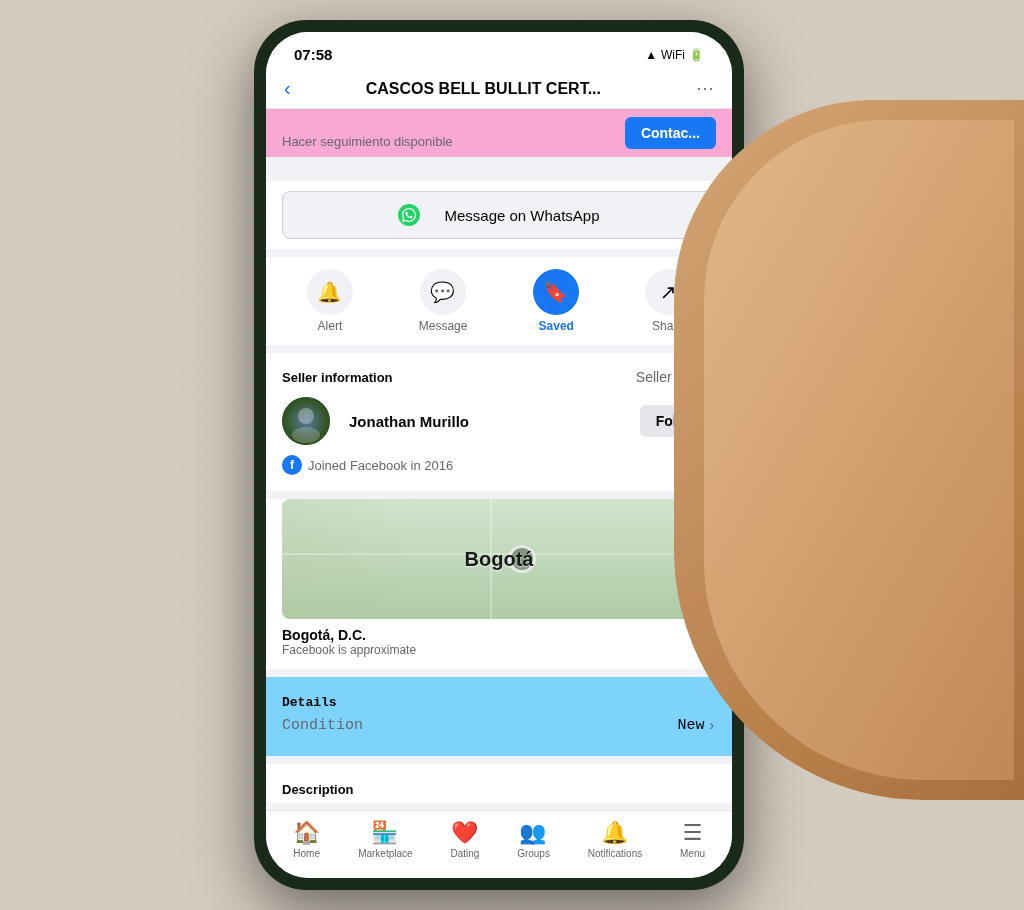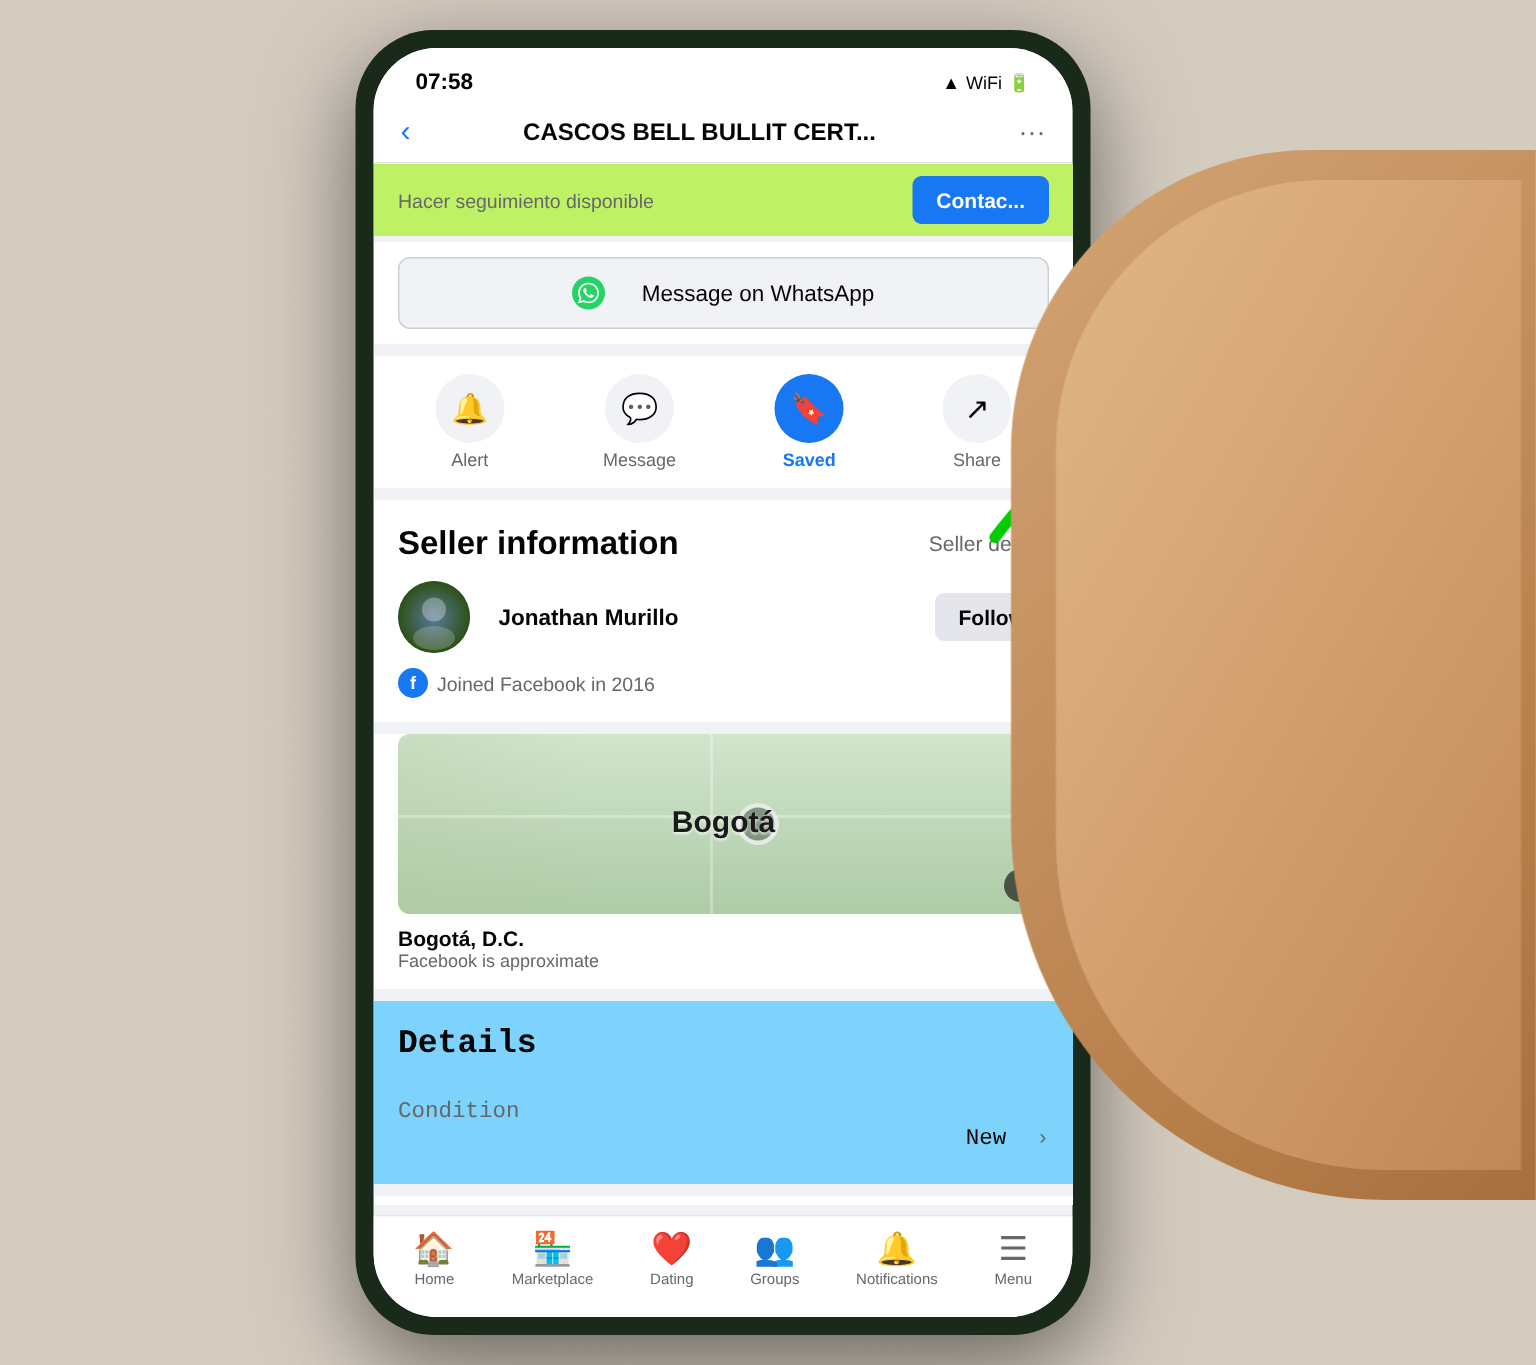--- a/index.html
+++ b/index.html
@@ -54,21 +54,21 @@
       left: 30px;
       right: 10px;
       bottom: 20px;
       background: linear-gradient(120deg, #e0b888 0%, #d4a070 50%, #c08858 100%);
       border-radius: 180px 0 0 220px;
     }
 
     
     .phone {
       position: absolute;
-      left: 237px;
+      left: 254px;
       top: 20px;
       width: 490px;
       height: 870px;
       background: #1a2a1a;
       border-radius: 52px;
       z-index: 5;
       box-shadow: 0 20px 60px rgba(0,0,0,0.5);
     }
 
     
@@ -132,26 +132,26 @@
 
     
     .content {
       overflow-y: auto;
       height: calc(100% - 96px - 56px);
       background: #f0f2f5;
     }
 
     
     .top-banner {
-      background: #bef264;
+      background: #f9a8d4;
       padding: 8px 16px;
       display: flex;
-      align-items: center;
+      align-items: flex-end;
       justify-content: space-between;
-      margin-bottom: 4px;
+      margin-bottom: 24px;
     }
     .top-banner-text {
       font-size: 13px;
       color: #65676b;
     }
     .contact-btn {
       background: #1877f2;
       color: white;
       border: none;
       border-radius: 6px;
@@ -236,21 +236,21 @@
       padding: 16px;
       margin-bottom: 8px;
     }
     .section-header {
       display: flex;
       justify-content: space-between;
       align-items: center;
       margin-bottom: 12px;
     }
     .section-title {
-      font-size: 22px;
+      font-size: 13px;
       font-weight: 700;
       color: #050505;
     }
     .seller-details-link {
       font-size: 14px;
       color: #65676b;
     }
     .seller-row {
       display: flex;
       align-items: center;
@@ -390,24 +390,23 @@
       align-items: center;
       padding: 6px 0;
     }
     .detail-label {
       font-size: 15px;
       color: #65676b;
     }
     .detail-value {
       display: flex;
       align-items: center;
-      gap: 20px;
+      gap: 3px;
       font-size: 15px;
       color: #050505;
-      margin-top: 36px;
     }
     .chevron {
       color: #65676b;
       font-size: 14px;
     }
 
     
     .description-section {
       background: #fff;
       padding: 16px;

